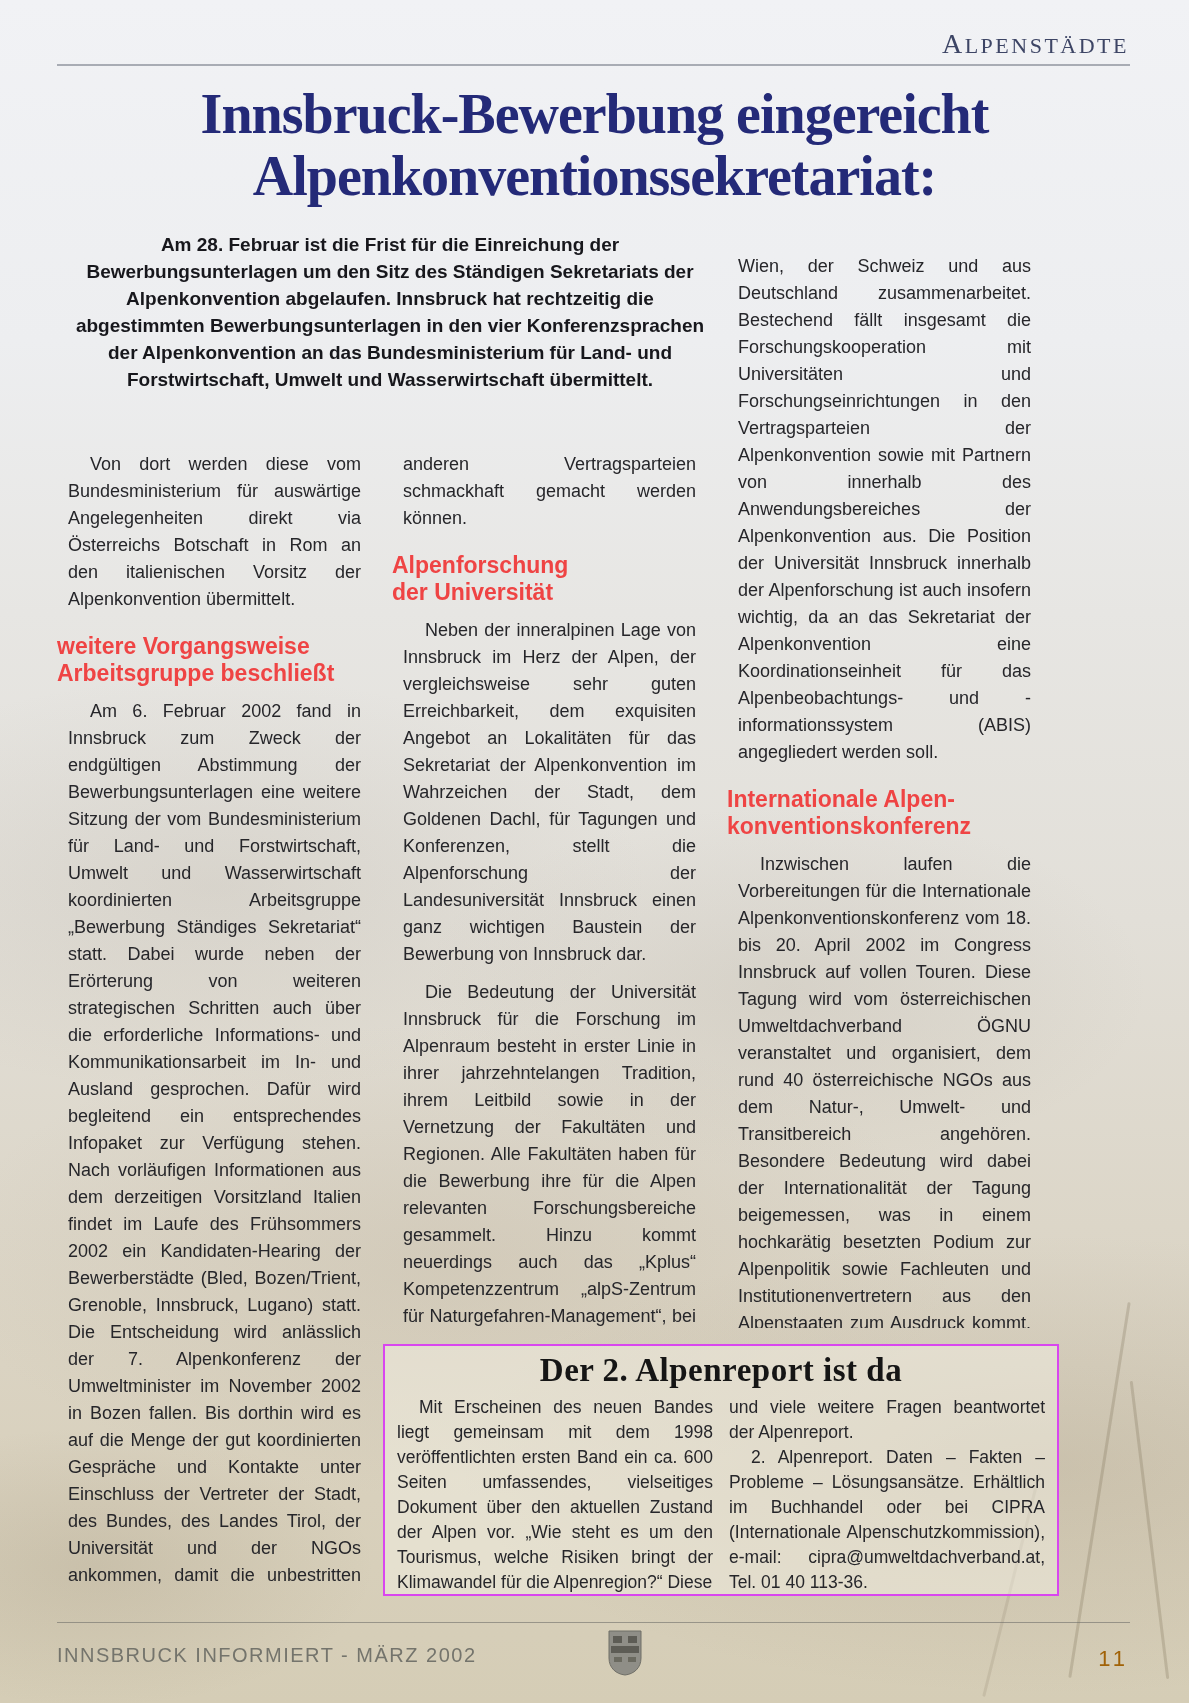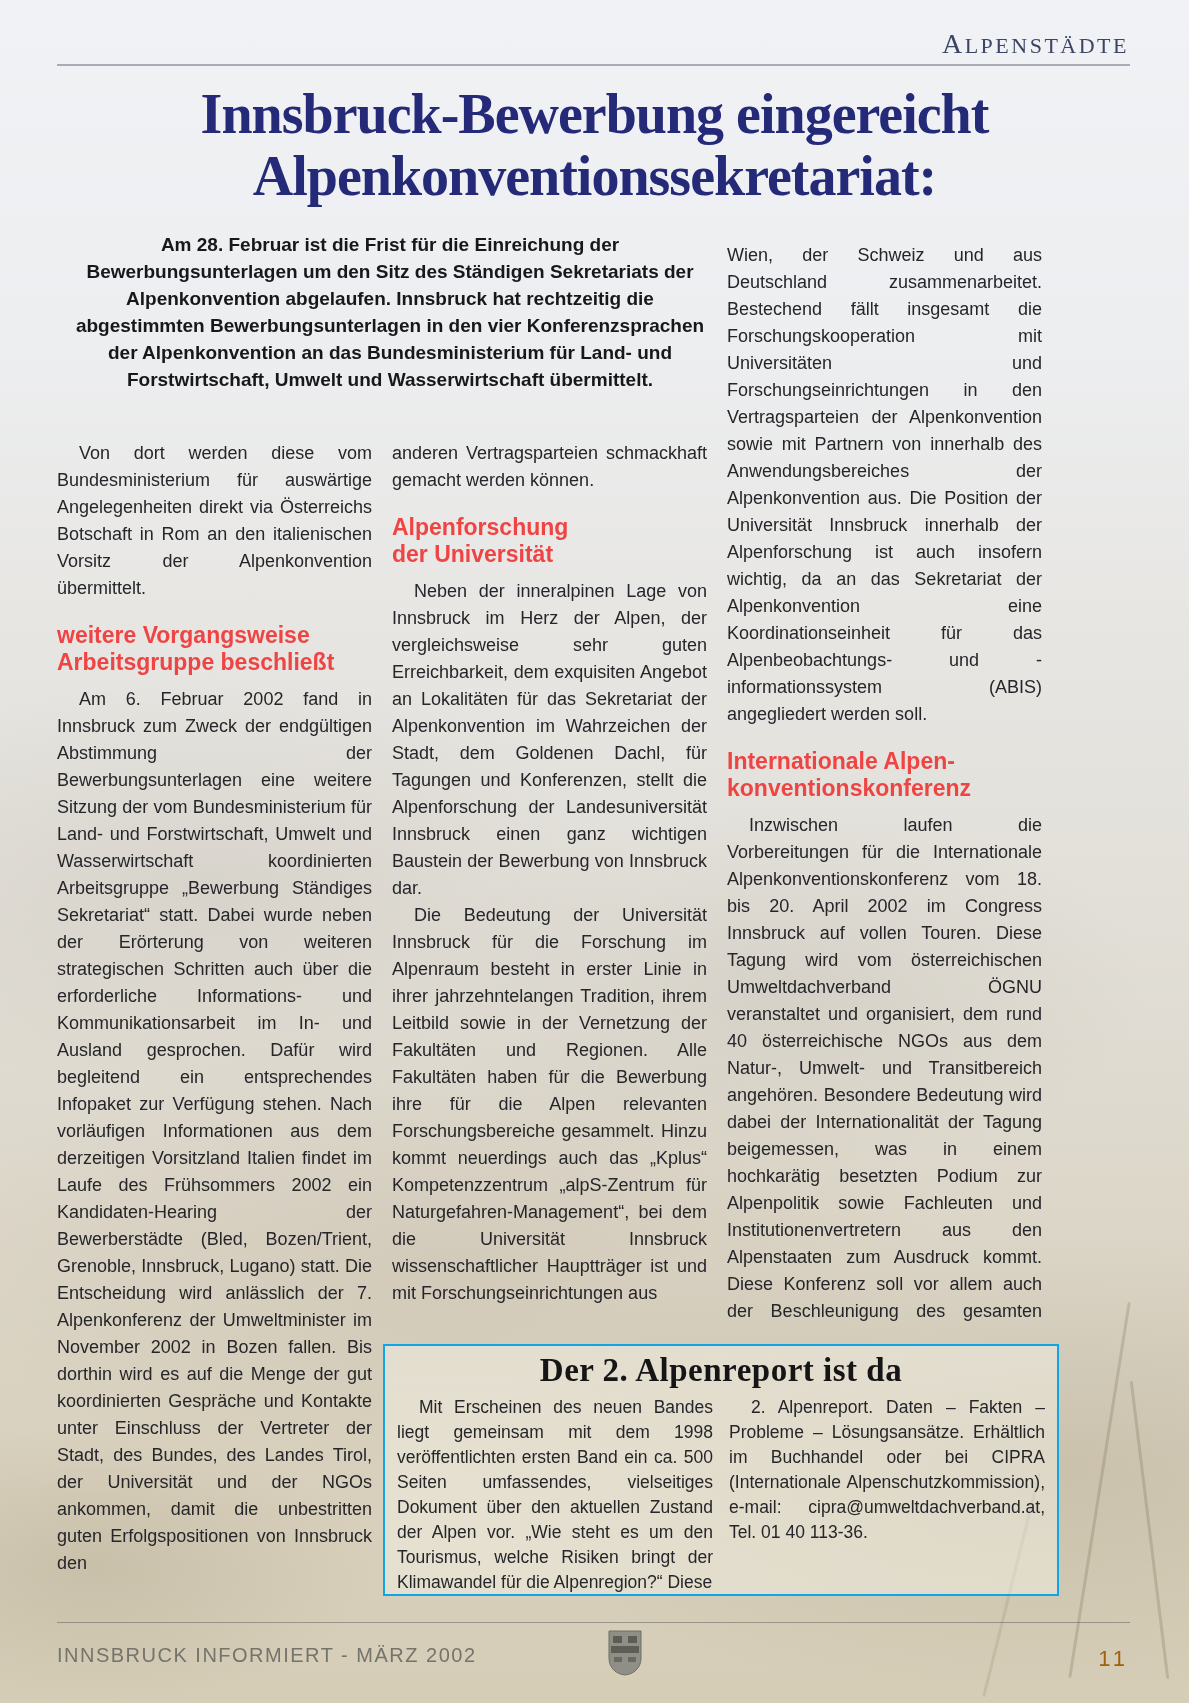--- a/index.html
+++ b/index.html
@@ -31,28 +31,28 @@
     font-size:56px;line-height:1.1;letter-spacing:-1px;}
   .title span{display:block;}
 
   .intro{position:absolute;top:232px;left:72px;width:636px;margin:0;text-align:center;
     font-weight:bold;font-size:19px;line-height:1.42;color:#17171c;}
 
   .col{position:absolute;width:315px;text-align:justify;font-size:18px;line-height:27px;}
   .col1{left:57px;top:440px;height:1150px;overflow:hidden;}
   .col2{left:392px;top:440px;height:896px;overflow:hidden;}
   .col3{left:727px;top:242px;height:1086px;overflow:hidden;}
-  .col p{margin:0;}
+  .col p{margin:11px;}
   p.indent{text-indent:22px;}
   .subhead{margin:20px 0 10px 0;font-size:23px;line-height:1.18;
     font-weight:bold;color:#ef4444;}
   .subhead span{display:block;}
 
   .report-box{position:absolute;left:383px;top:1344px;width:676px;height:252px;
-    border:2px solid #0ea5e9;background:rgba(246,243,233,0.45);box-sizing:border-box;
+    border:2px solid #d946ef;background:rgba(246,243,233,0.45);box-sizing:border-box;
     padding:6px 12px 8px 12px;overflow:hidden;}
   .box-title{margin:0 0 6px 0;text-align:center;font-family:"Liberation Serif",serif;
     font-weight:bold;font-size:33px;color:#151515;letter-spacing:0.5px;}
   .box-cols{display:flex;gap:16px;}
   .box-cols .bcol{flex:1;text-align:justify;font-size:17.5px;line-height:25px;}
   .box-cols p{margin:0;}
 
   .footer-rule{top:1622px;border-top:1.5px solid rgba(110,110,105,0.6);}
   .footer-issue{position:absolute;left:57px;top:1644px;font-size:20px;letter-spacing:1.5px;
     color:#74746c;}
@@ -104,23 +104,24 @@
       <span>Internationale Alpen-</span>
       <span>konventionskonferenz</span>
     </h2>
     <p class="indent">Inzwischen laufen die Vorbereitungen für die Internationale Alpenkonventionskonferenz vom 18. bis 20. April 2002 im Congress Innsbruck auf vollen Touren. Diese Tagung wird vom österreichischen Umweltdachverband ÖGNU veranstaltet und organisiert, dem rund 40 österreichische NGOs aus dem Natur-, Umwelt- und Transitbereich angehören. Besondere Bedeutung wird dabei der Internationalität der Tagung beigemessen, was in einem hochkarätig besetzten Podium zur Alpenpolitik sowie Fachleuten und Institutionenvertretern aus den Alpenstaaten zum Ausdruck kommt. Diese Konferenz soll vor allem auch der Beschleunigung des gesamten Alpenprozesses dienen. Das Programm folgt in der April-Ausgabe von „Innsbruck informiert“.</p>
   </div>
 
   <div class="report-box">
     <h3 class="box-title">Der 2. Alpenreport ist da</h3>
     <div class="box-cols">
       <div class="bcol">
-        <p class="indent">Mit Erscheinen des neuen Bandes liegt gemeinsam mit dem 1998 veröffentlichten ersten Band ein ca. 500 Seiten umfassendes, vielseitiges Dokument über den aktuellen Zustand der Alpen vor. „Wie steht es um den Tourismus, welche Risiken bringt der Klimawandel für die Alpenregion?“ Diese</p>
+        <p class="indent">Mit Erscheinen des neuen Bandes liegt gemeinsam mit dem 1998 veröffentlichten ersten Band ein ca. 600 Seiten umfassendes, vielseitiges Dokument über den aktuellen Zustand der Alpen vor. „Wie steht es um den Tourismus, welche Risiken bringt der Klimawandel für die Alpenregion?“ Diese</p>
       </div>
       <div class="bcol">
+        <p>und viele weitere Fragen beantwortet der Alpenreport.</p>
         <p class="indent">2. Alpenreport. Daten – Fakten – Probleme – Lösungsansätze. Erhältlich im Buchhandel oder bei CIPRA (Internationale Alpenschutzkommission), e-mail: cipra@umweltdachverband.at, Tel. 01 40 113-36.</p>
       </div>
     </div>
   </div>
 
   <div class="rule footer-rule"></div>
   <div class="footer-issue">INNSBRUCK INFORMIERT - MÄRZ 2002</div>
   <svg class="crest" width="34" height="46" viewBox="0 0 34 46">
     <path d="M1 1 h32 v27 c0 10 -7 16 -16 17 c-9 -1 -16 -7 -16 -17 z" fill="#8f8e87" stroke="#6f6e67" stroke-width="1"></path>
     <rect x="5" y="6" width="9" height="7" fill="#5d5c55"></rect>

